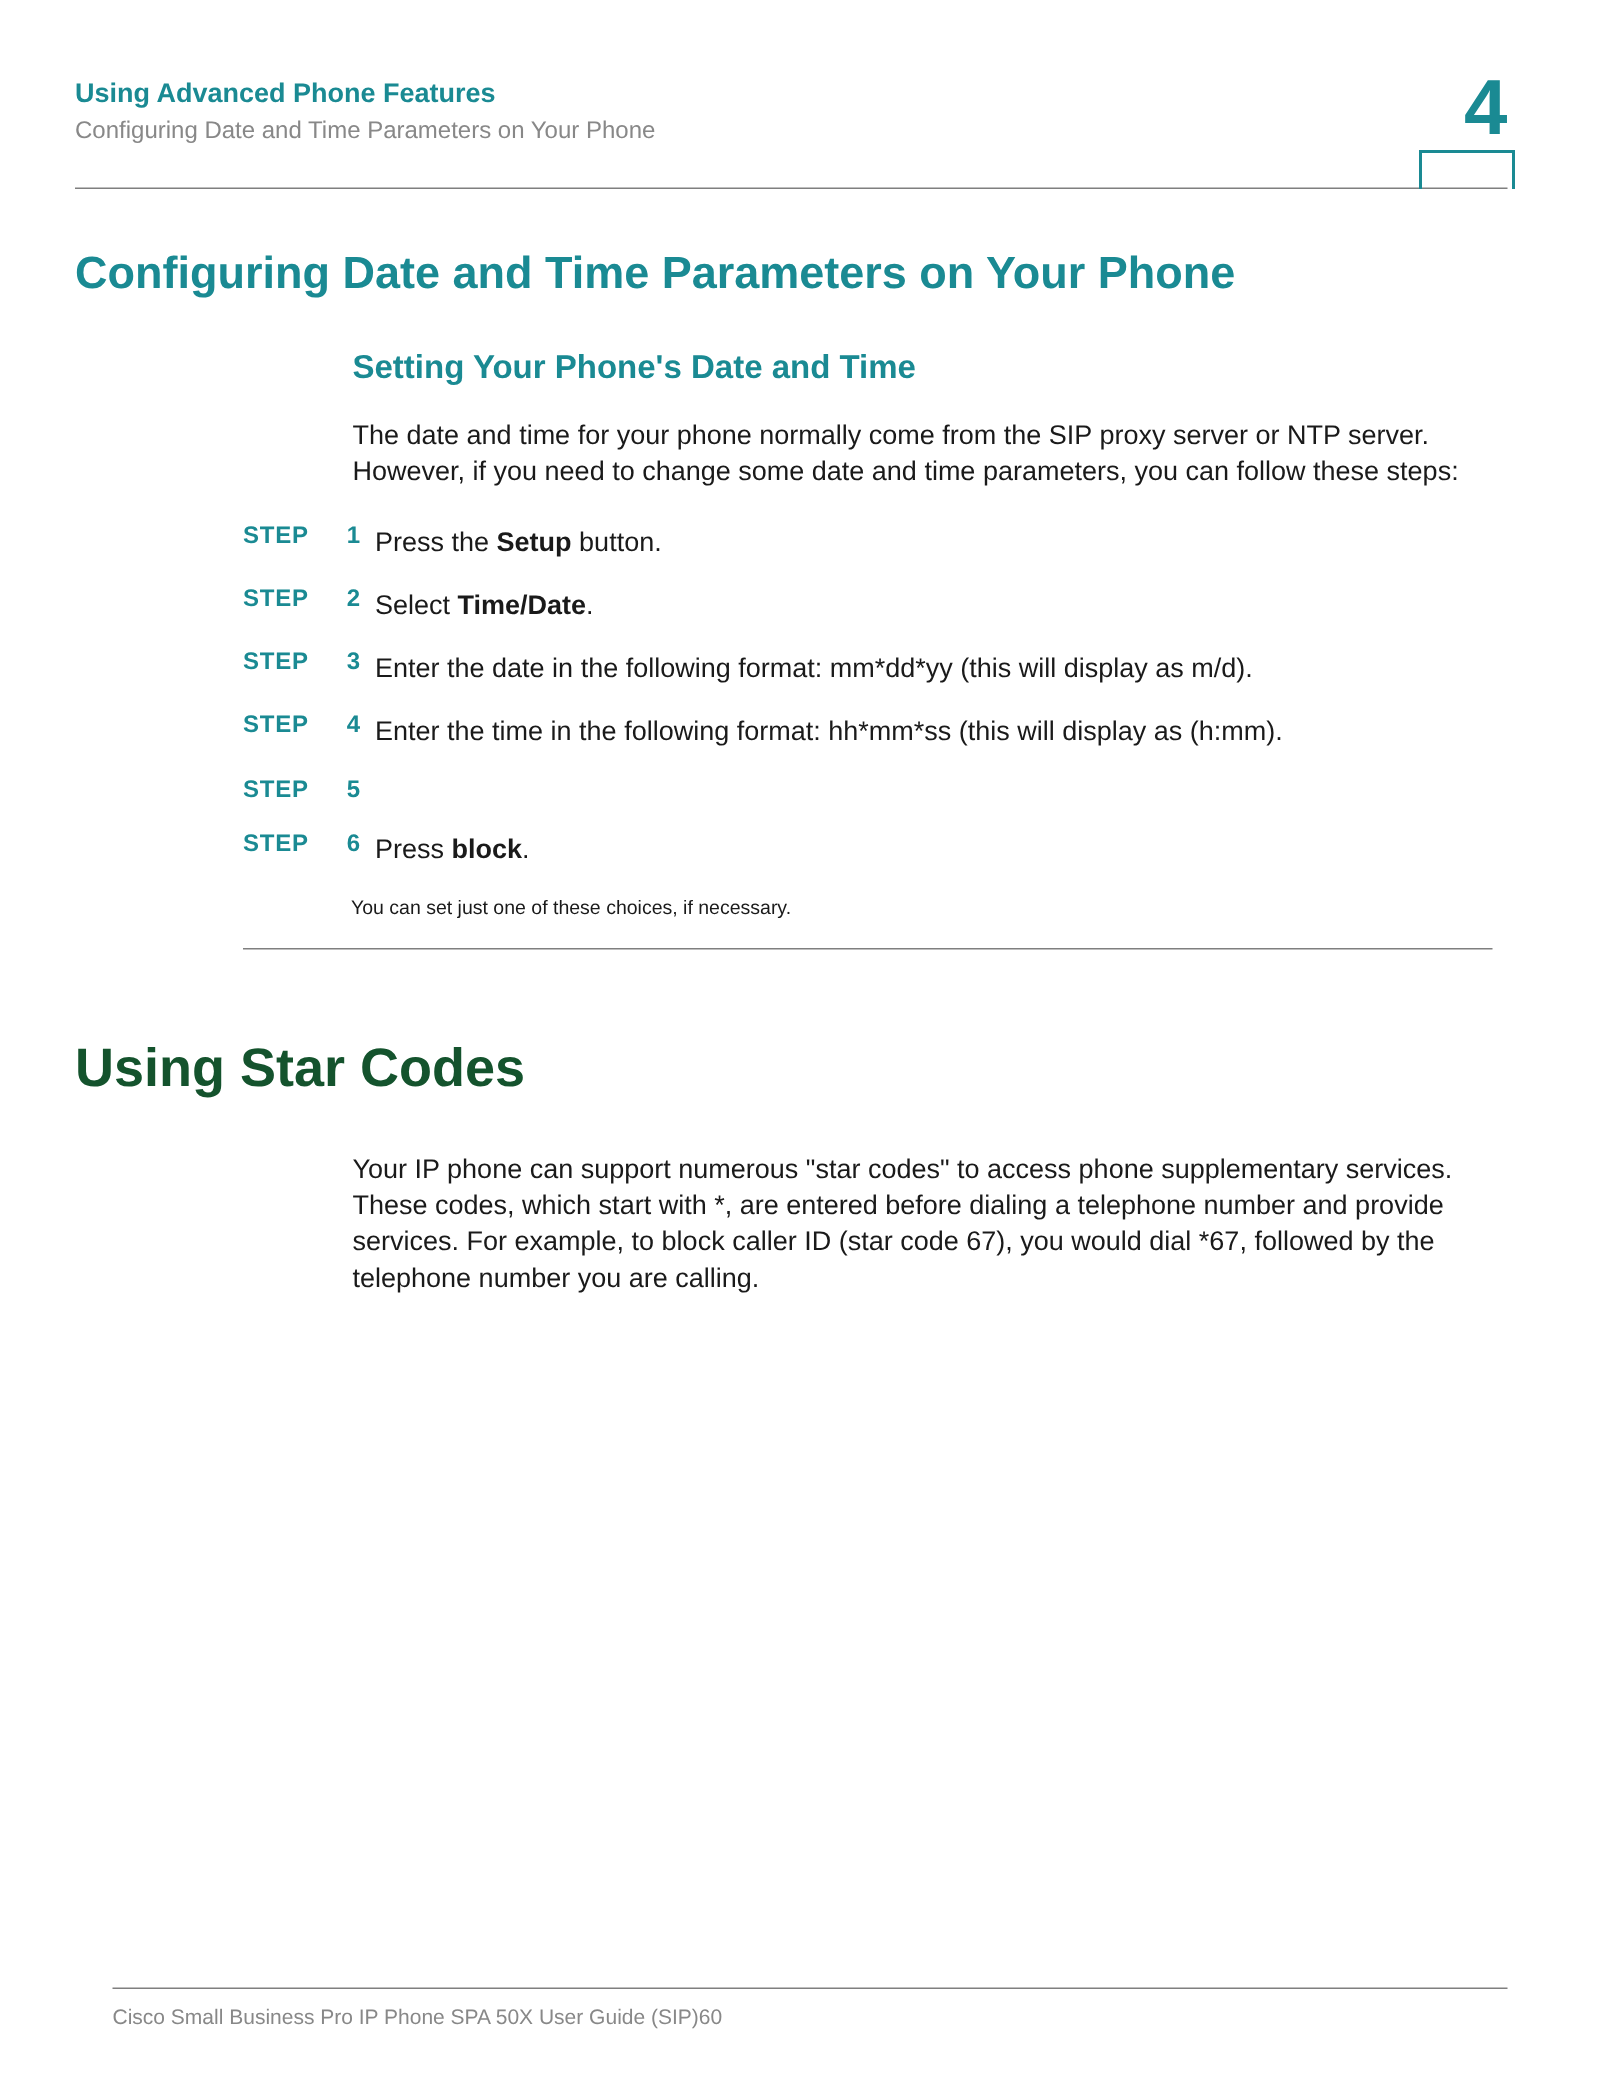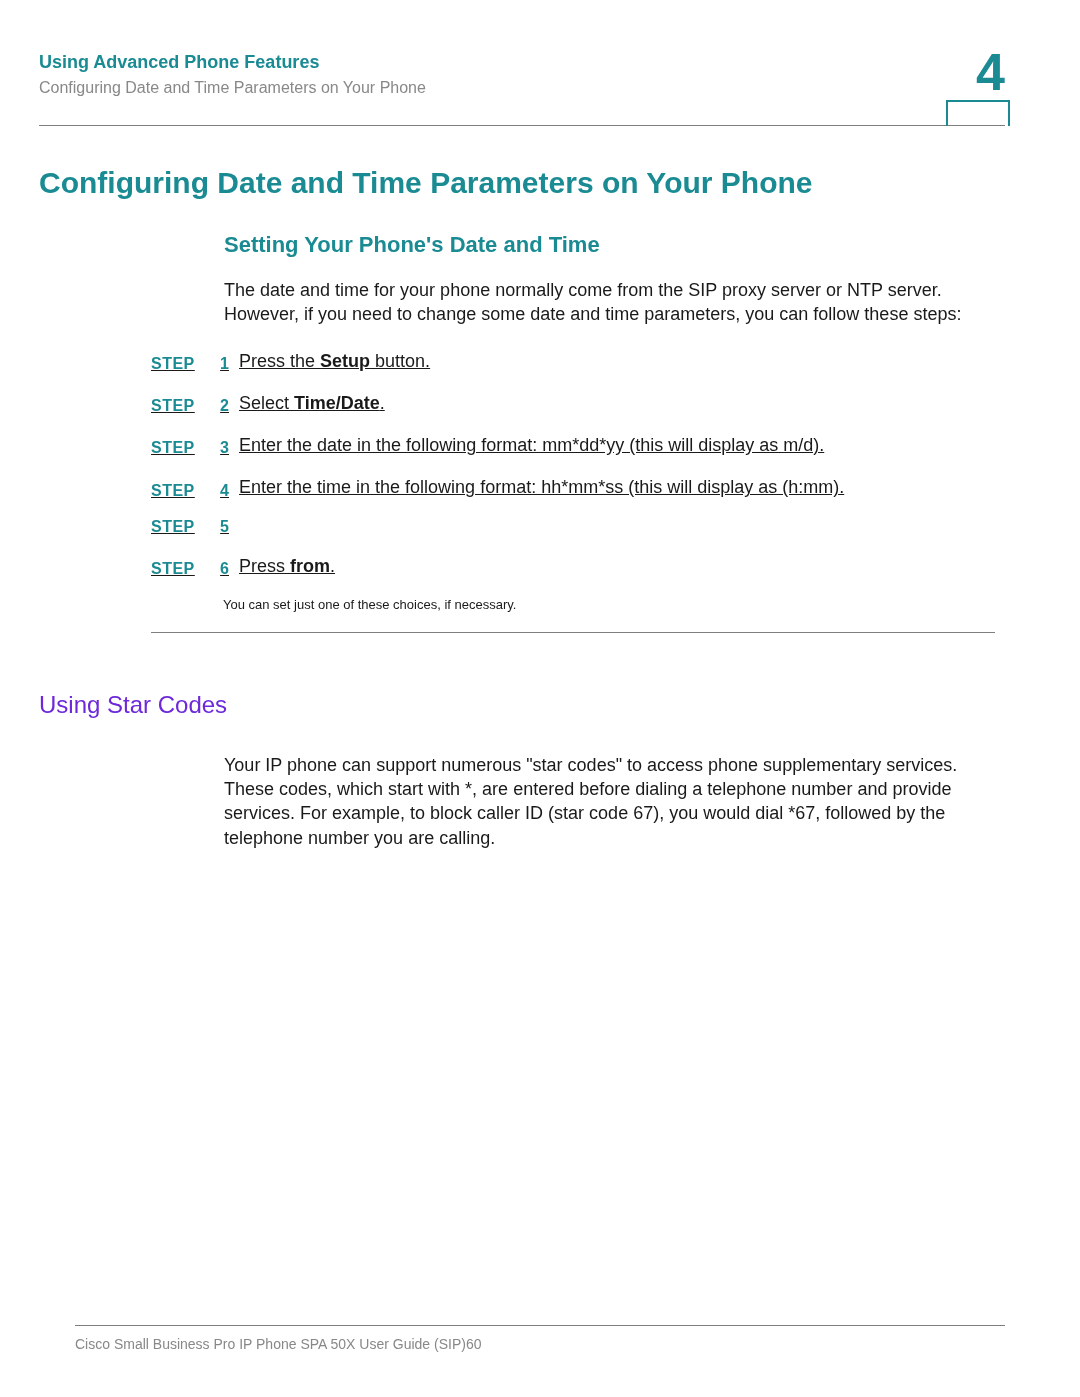--- a/index.html
+++ b/index.html
@@ -5,21 +5,21 @@
   html, body {
     margin: 0;
     padding: 0;
     background: #ffffff;
   }
   .page {
     width: 1080px;
     height: 1397px;
     position: relative;
     box-sizing: border-box;
-    padding: 52px 75px 0 39px;
+    padding: 52px 75px 0 50px;
     font-family: Arial, Helvetica, sans-serif;
     color: #1a1a1a;
   }
 
   
   .hdr {
     position: relative;
     padding-bottom: 28px;
   }
   .hdr-title {
@@ -74,44 +74,43 @@
     color: #1a8a93;
     margin: 40px 0 32px 0;
   }
   .h2 {
     font-size: 22px;
     font-weight: bold;
     color: #1a8a93;
     margin: 0 0 20px 0;
   }
   .h1b {
-    font-size: 24px;
-    font-weight: normal;
-    color: #6d28d9;
+    font-size: 36px;
+    font-weight: bold;
+    color: #14532d;
     margin: 58px 0 34px 0;
   }
   .body-indent {
     margin-left: 185px;
   }
   .para {
     font-size: 18px;
     line-height: 1.35;
     margin: 0 0 22px 0;
   }
 
   
   .steps {
     margin-left: 112px;
     margin-right: 10px;
   }
   .step-row {
     display: flex;
-    align-items: flex-end;
+    align-items: flex-start;
     margin-bottom: 18px;
-    text-decoration: underline;
   }
   .step-label {
     flex: 0 0 58px;
     font-size: 16px;
     font-weight: bold;
     color: #1a8a93;
     letter-spacing: 0.5px;
   }
   .step-num {
     flex: 0 0 20px;
@@ -200,21 +199,21 @@
         <div class="step-num">4</div>
         <div class="step-text">Enter the time in the following format: hh*mm*ss (this will display as (h:mm).</div>
       </div>
       <div class="step-row">
         <div class="step-label">STEP</div>
         <div class="step-num">5</div>
       </div>
       <div class="step-row">
         <div class="step-label">STEP</div>
         <div class="step-num">6</div>
-        <div class="step-text">Press <b>from</b>.</div>
+        <div class="step-text">Press <b>block</b>.</div>
       </div>
       <div class="step-tail">You can set just one of these choices, if necessary.</div>
       <hr class="steps-rule">
     </div>
 
   <div class="h1b">Using Star Codes</div>
   <div class="body-indent">
     <div class="para">Your IP phone can support numerous "star codes" to access phone supplementary services. These codes, which start with *, are entered before dialing a telephone number and provide services. For example, to block caller ID (star code 67), you would dial *67, followed by the telephone number you are calling.</div>
   </div>
 

